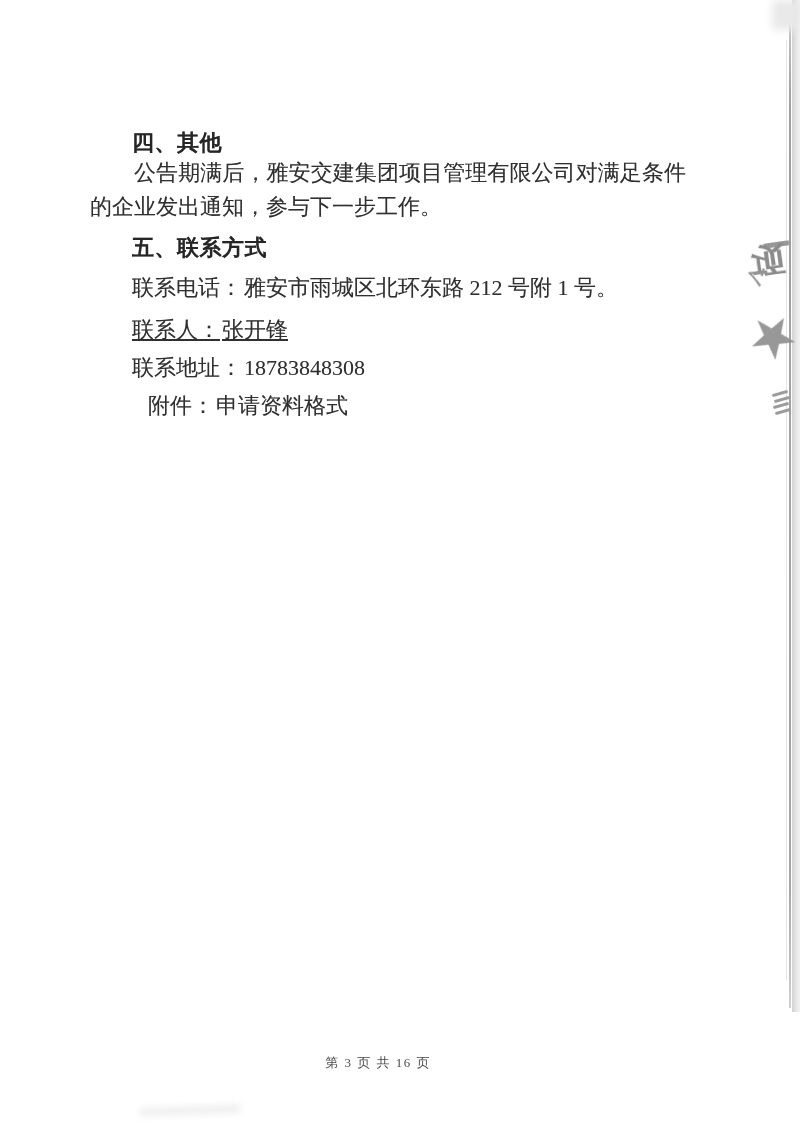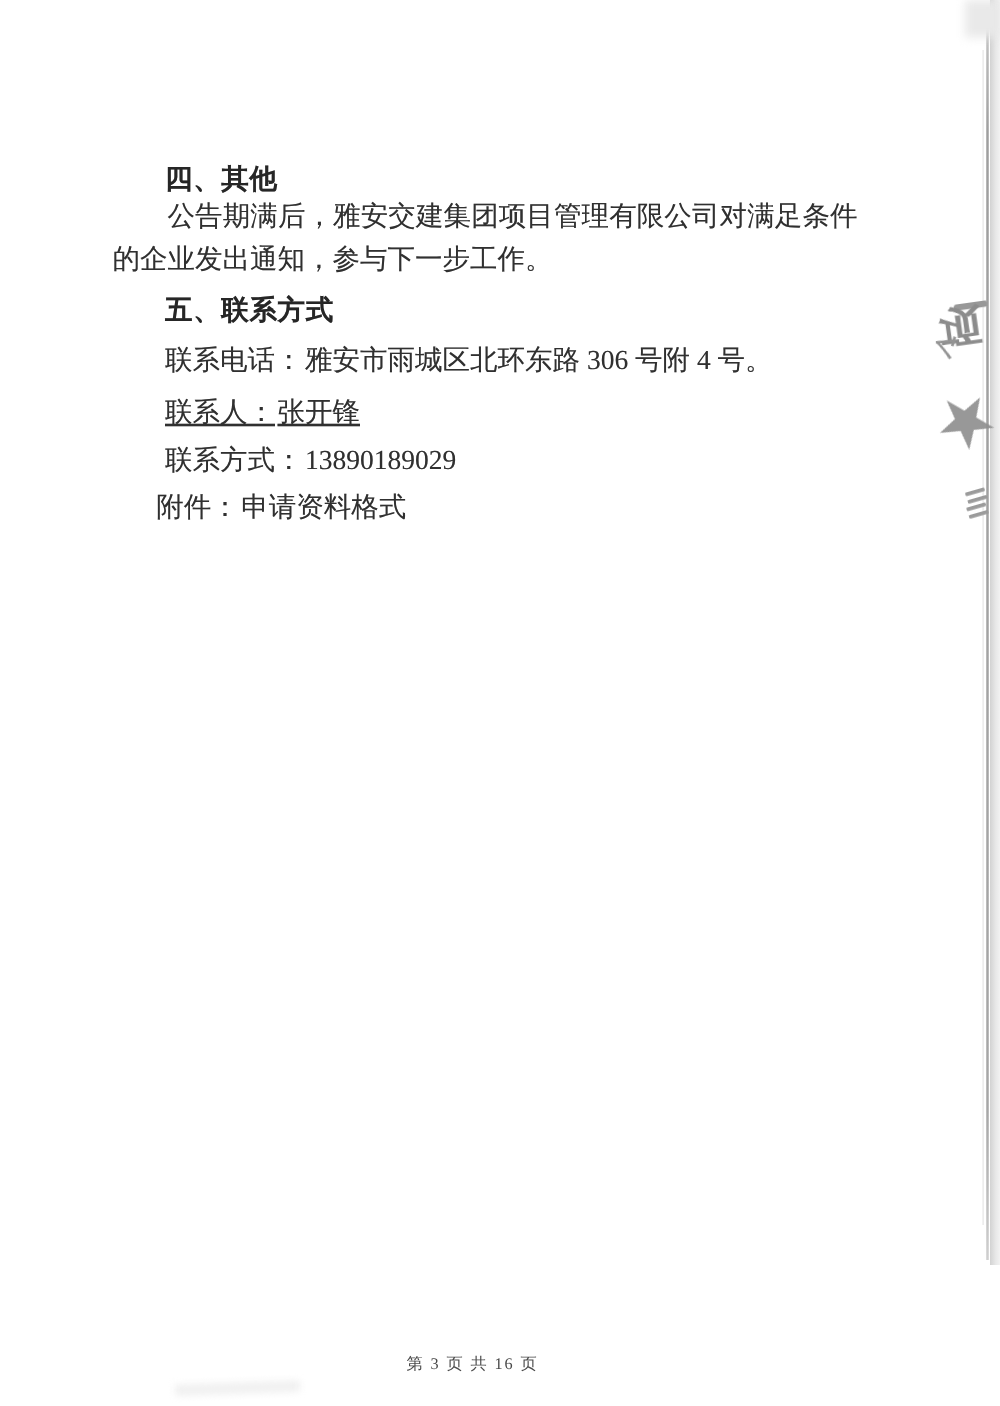--- a/index.html
+++ b/index.html
@@ -45,21 +45,20 @@
   .contact-row .value { margin-left: 2px; }
 
   .footer {
     left: 0;
     top: 1054px;
     width: 756px;
     text-align: center;
     font-size: 13px;
     letter-spacing: 1.5px;
     color: #4a4a4a;
-    margin-top: 28px;
   }
 
   
   .edge-band {
     left: 792px; top: 0; width: 8px; height: 1012px;
     background: linear-gradient(90deg, #d2d2d2 0%, #e7e7e7 55%, #f2f2f2 100%);
   }
   .edge-line {
     left: 789px; top: 6px; width: 2px; height: 1002px;
     background: linear-gradient(#cccccc 0%, #9e9e9e 10%, #a6a6a6 88%, #cfcfcf 100%);
@@ -116,32 +115,32 @@
 
 <div class="page">
 
   <div class="abs heading" style="left:132px; top:128px;">四、其他</div>
 
   <div class="abs bodytext para">公告期满后，雅安交建集团项目管理有限公司对满足条件的企业发出通知，参与下一步工作。</div>
 
   <div class="abs heading" style="left:132px; top:233px;">五、联系方式</div>
 
   <div class="abs bodytext contact-row" style="left:132px; top:273px;">
-    <span class="label">联系电话：</span><span class="value">雅安市雨城区北环东路 306 号附 4 号。</span>
+    <span class="label">联系电话：</span><span class="value">雅安市雨城区北环东路 212 号附 1 号。</span>
   </div>
 
   <div class="abs bodytext contact-row" style="left:132px; top:315px;text-decoration:underline;">
     <span class="label">联系人：</span><span class="value">张开锋</span>
   </div>
 
   <div class="abs bodytext contact-row" style="left:132px; top:353px;">
-    <span class="label">联系方式：</span><span class="value">13890189029</span>
+    <span class="label">联系地址：</span><span class="value">18783848308</span>
   </div>
 
-  <div class="abs bodytext contact-row" style="left:125px; top:391px;">
+  <div class="abs bodytext contact-row" style="left:148px; top:391px;">
     <span class="label">附件：</span><span class="value">申请资料格式</span>
   </div>
 
   <div class="abs footer">第 3 页 共 16 页</div>
 
   <div class="abs edge-band"></div>
   <div class="abs edge-line-faint"></div>
   <div class="abs edge-line"></div>
   <div class="abs corner-shade"></div>
 

